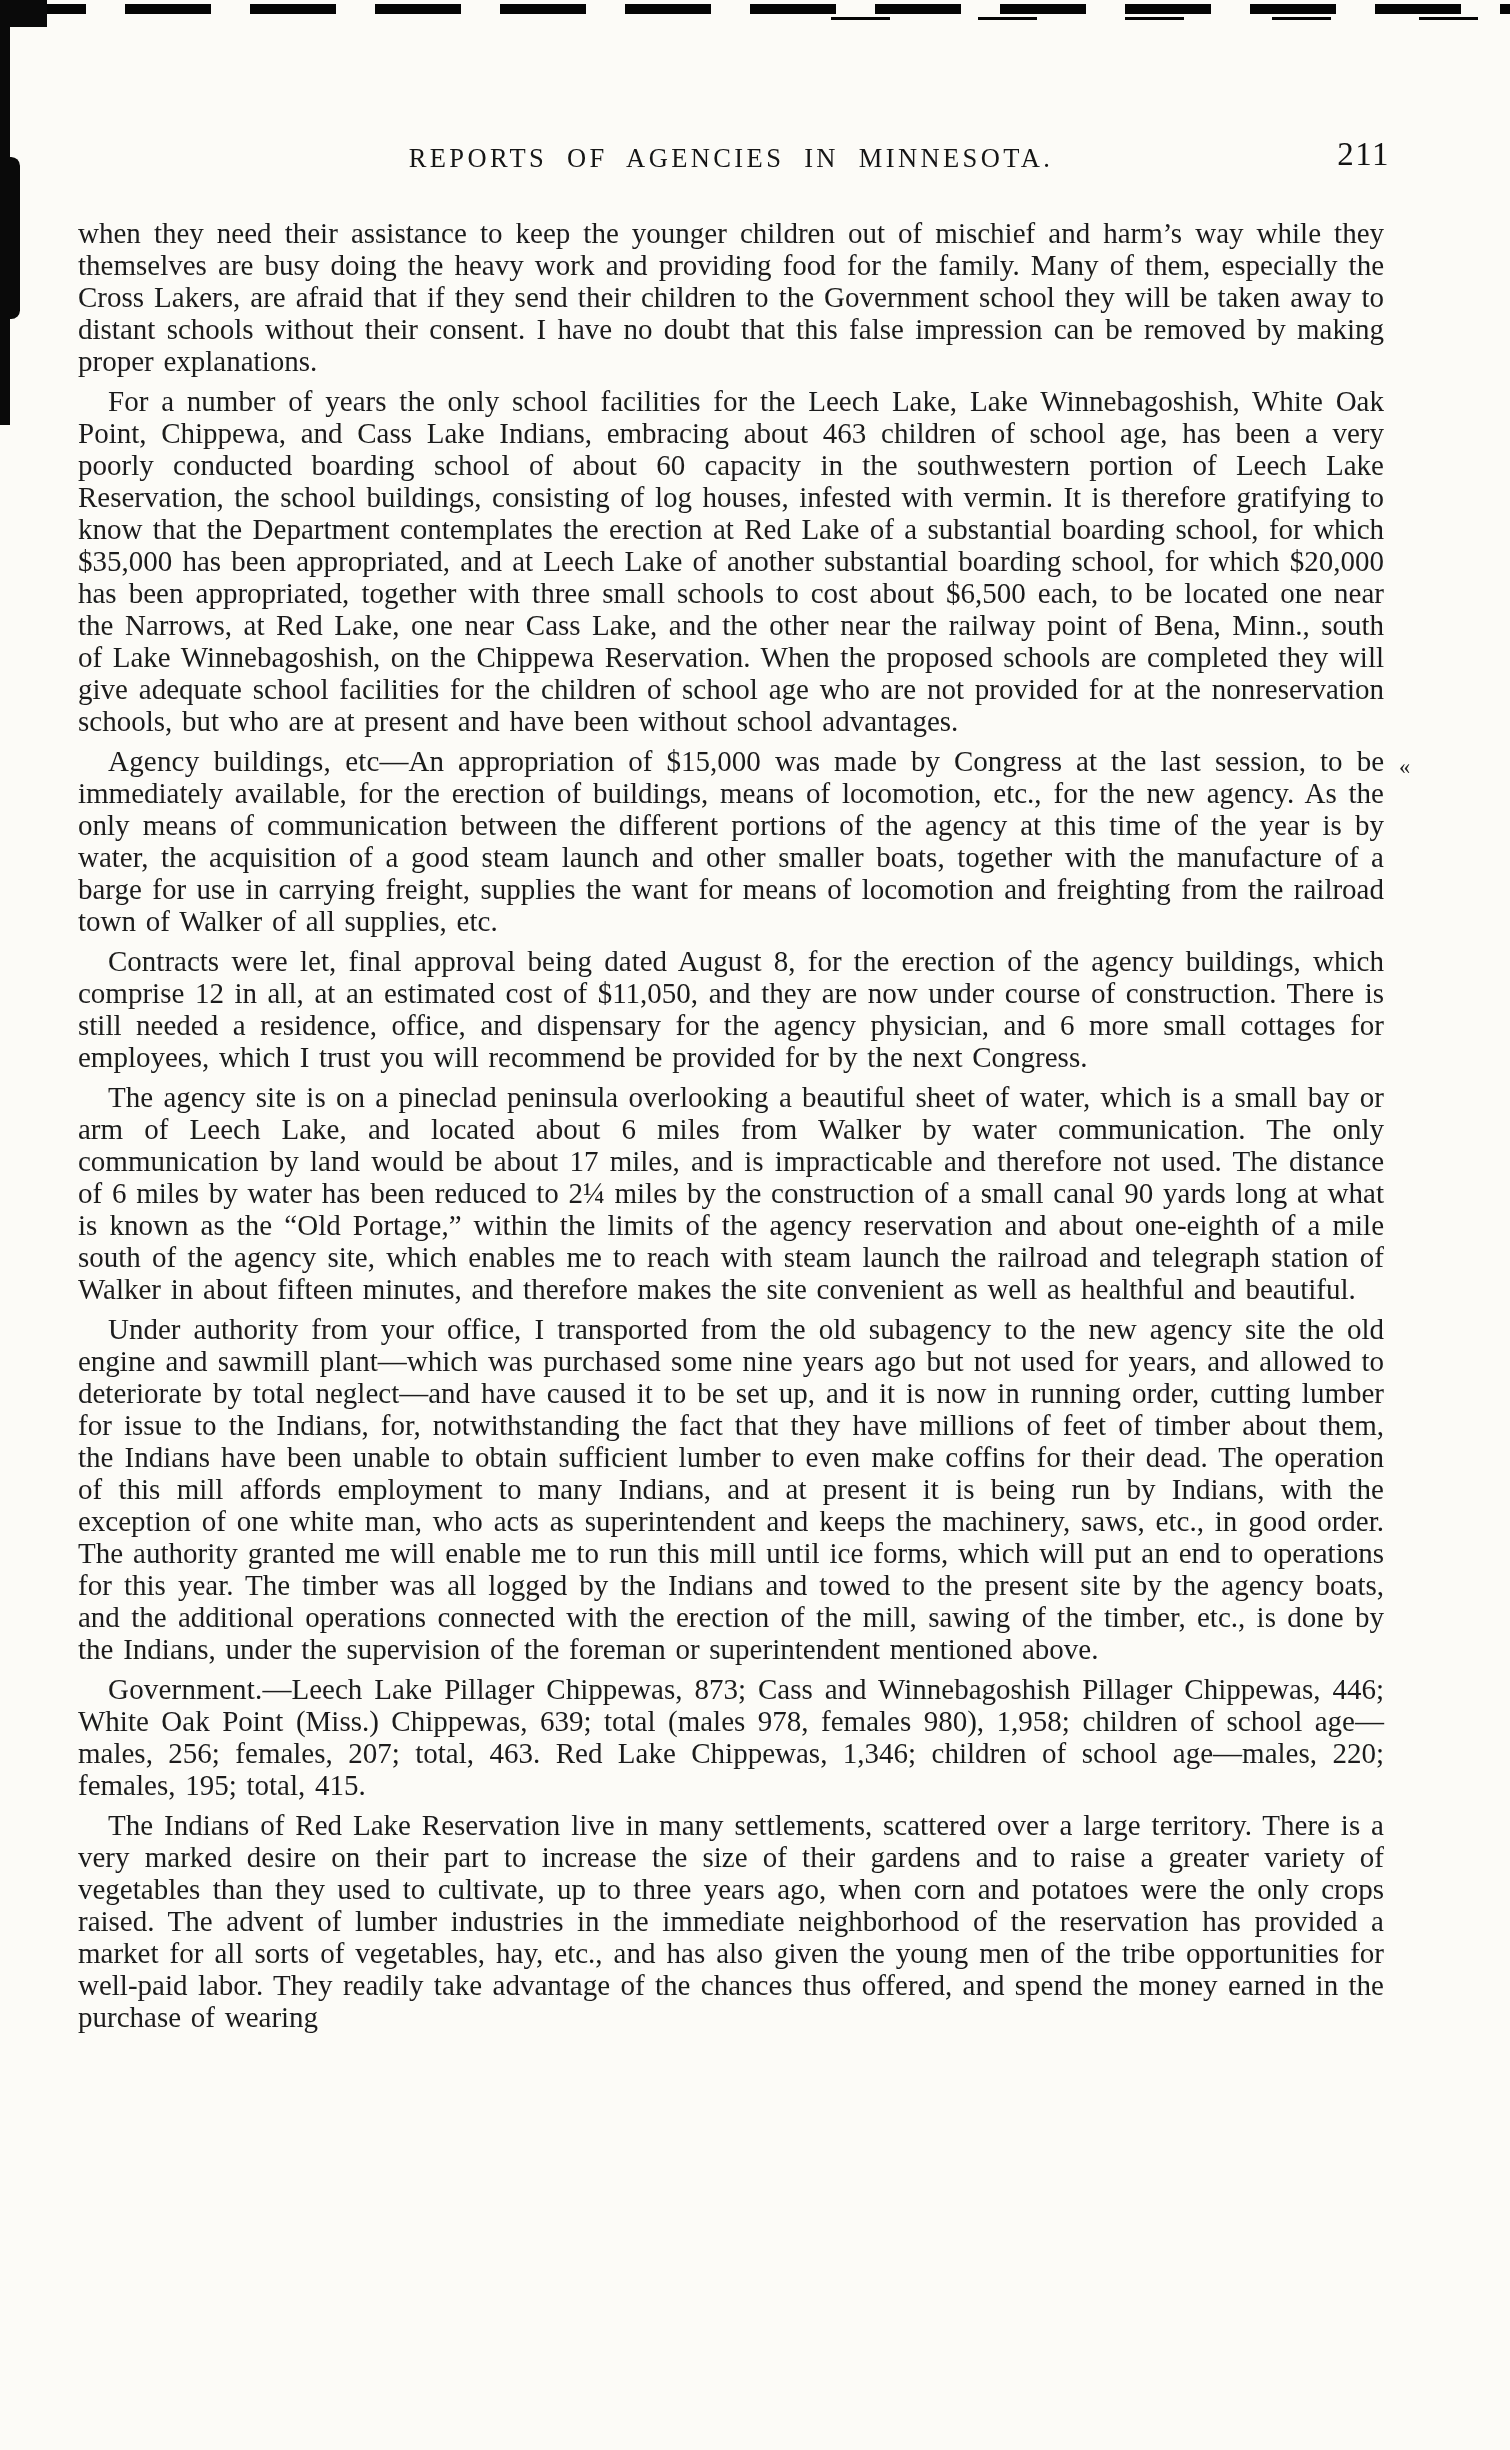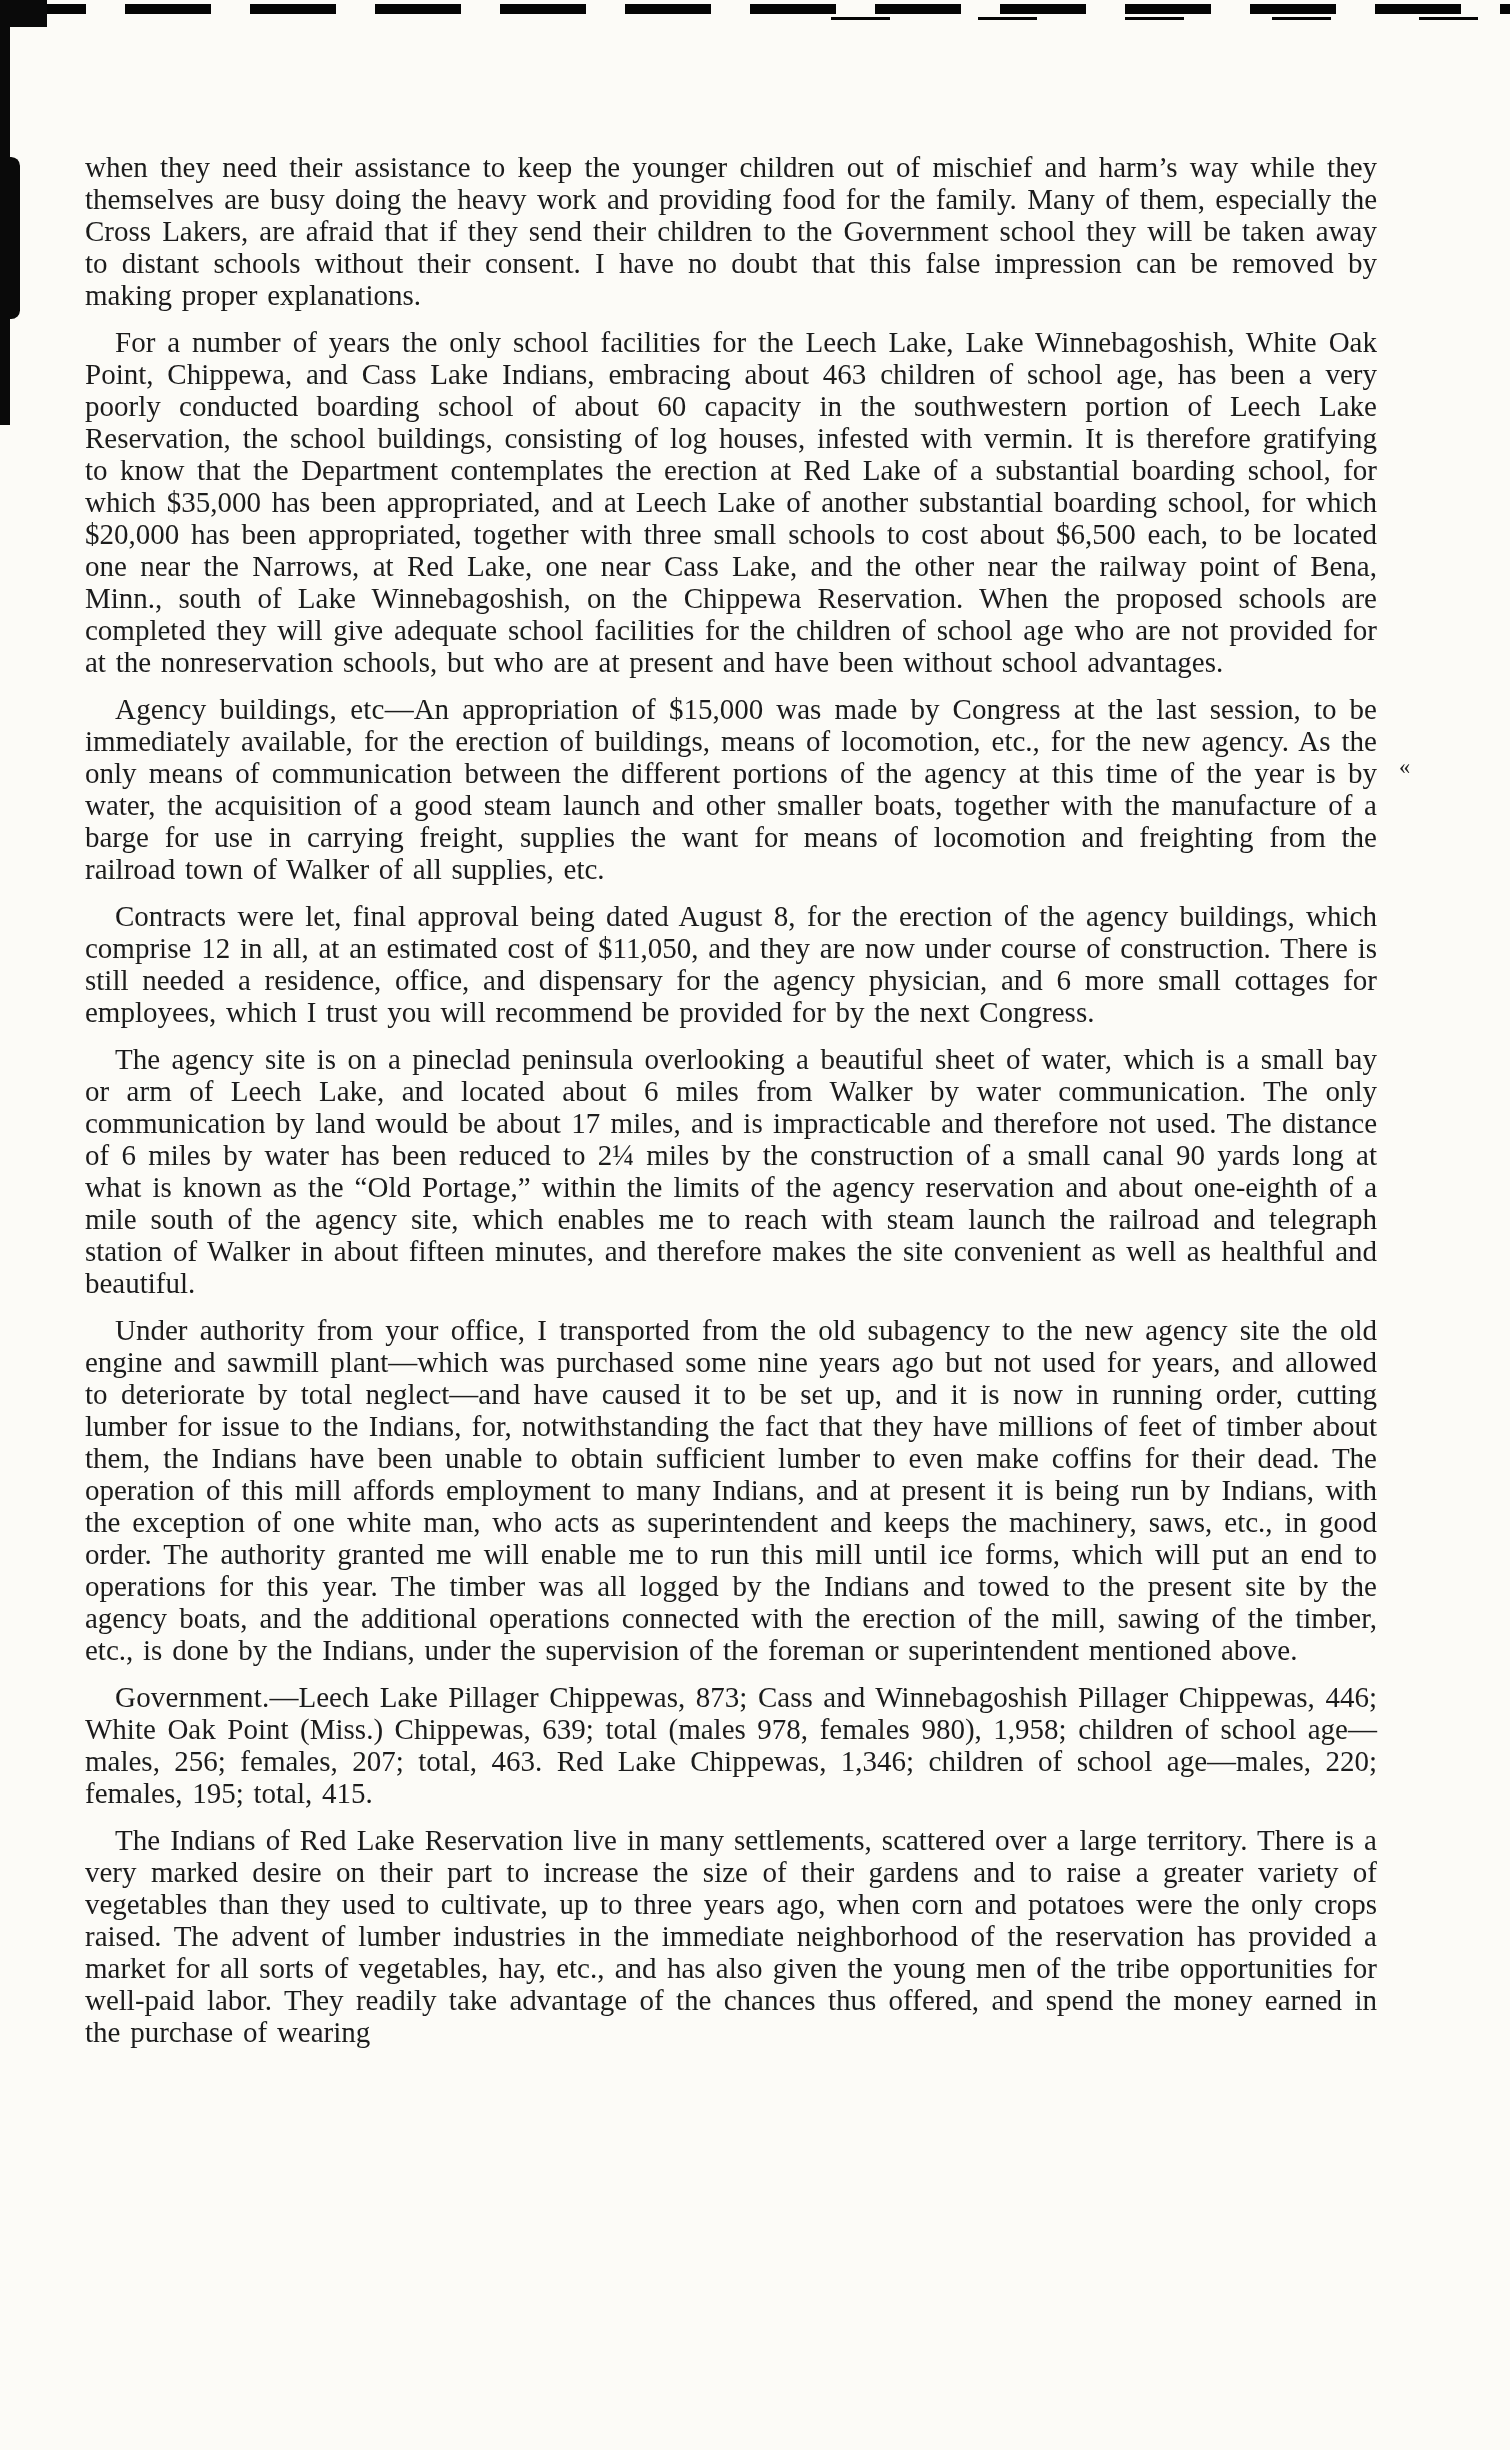--- a/index.html
+++ b/index.html
@@ -55,21 +55,21 @@
   }
   .page-number {
     position: absolute;
     right: 2px;
     top: 0;
     font-size: 33px;
     letter-spacing: 1.5px;
     color: #131313;
   }
   .report-body p {
-    margin: 15px;
+    margin: 8px;
     font-size: 29px;
     line-height: 32px;
     text-align: justify;
     text-indent: 30px;
     word-spacing: 2.5px;
     color: #1c1c1c;
   }
   .report-body p.no-indent { text-indent: 0; }
   .report-body b.para-lead { font-weight: 400; letter-spacing: 0.2px; }
 </style>
@@ -81,20 +81,24 @@
   <div class="artifact top-dashes"></div>
   <div class="artifact top-dashes2"></div>
   <div class="artifact corner-tl"></div>
   <div class="artifact left-bar"></div>
   <div class="artifact left-bar-thick"></div>
 
   <span class="speck-quote">«</span>
 
   <div class="page-content">
 
+    <div class="page-header">
+      <div class="report-title">REPORTS OF AGENCIES IN MINNESOTA.</div>
+      <div class="page-number">211</div>
+    </div>
 
     <div class="report-body">
 
       <p class="no-indent"><b class="para-lead"></b><span>when they need their assistance to keep the younger children out of mischief and harm’s way while they themselves are busy doing the heavy work and providing food for the family.  Many of them, especially the Cross Lakers, are afraid that if they send their children to the Government school they will be taken away to distant schools without their consent.  I have no doubt that this false impression can be removed by making proper explanations.</span></p>
 
       <p><b class="para-lead"></b><span>For a number of years the only school facilities for the Leech Lake, Lake Winnebagoshish, White Oak Point, Chippewa, and Cass Lake Indians, embracing about 463 children of school age, has been a very poorly conducted boarding school of about 60 capacity in the southwestern portion of Leech Lake Reservation, the school buildings, consisting of log houses, infested with vermin.  It is therefore gratifying to know that the Department contemplates the erection at Red Lake of a substantial boarding school, for which $35,000 has been appropriated, and at Leech Lake of another substantial boarding school, for which $20,000 has been appropriated, together with three small schools to cost about $6,500 each, to be located one near the Narrows, at Red Lake, one near Cass Lake, and the other near the railway point of Bena, Minn., south of Lake Winnebagoshish, on the Chippewa Reservation.  When the proposed schools are completed they will give adequate school facilities for the children of school age who are not provided for at the nonreservation schools, but who are at present and have been without school advantages.</span></p>
 
       <p><b class="para-lead">Agency buildings, etc</b><span>—An appropriation of $15,000 was made by Congress at the last session, to be immediately available, for the erection of buildings, means of locomotion, etc., for the new agency.  As the only means of communication between the different portions of the agency at this time of the year is by water, the acquisition of a good steam launch and other smaller boats, together with the manufacture of a barge for use in carrying freight, supplies the want for means of locomotion and freighting from the railroad town of Walker of all supplies, etc.</span></p>
 
       <p><b class="para-lead"></b><span>Contracts were let, final approval being dated August 8, for the erection of the agency buildings, which comprise 12 in all, at an estimated cost of $11,050, and they are now under course of construction.  There is still needed a residence, office, and dispensary for the agency physician, and 6 more small cottages for employees, which I trust you will recommend be provided for by the next Congress.</span></p>

